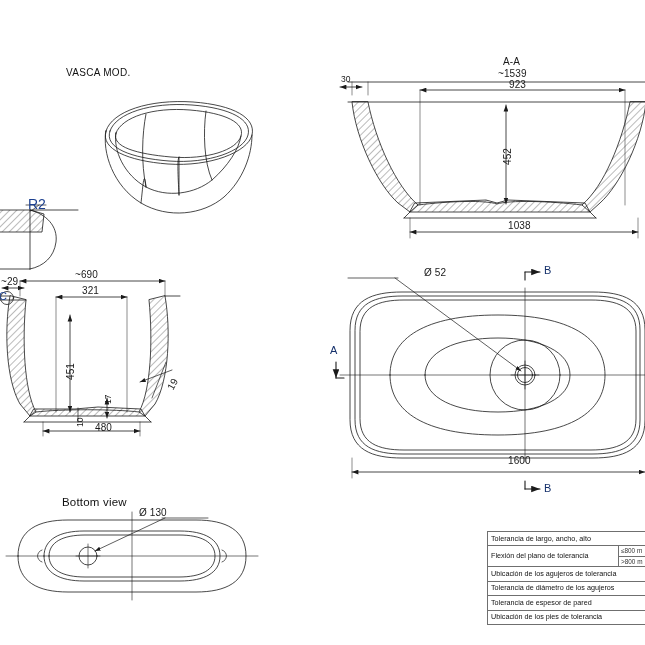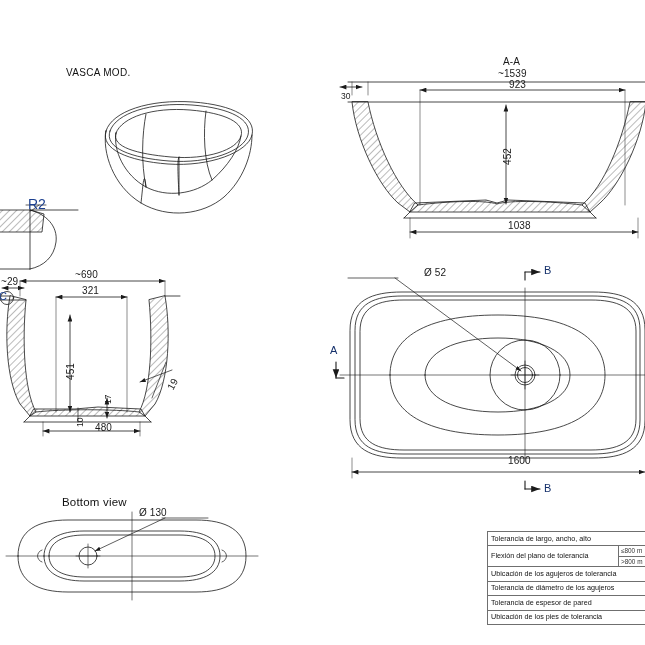--- a/index.html
+++ b/index.html
@@ -236,21 +236,21 @@
   <div class="txt title-small" style="left:66px;top:68px;">VASCA MOD.</div>
 
   <div class="txt dim-blue" style="left:28px;top:197px;">R2</div>
   <div class="txt mark" style="left:-1px;top:291px;">C</div>
 
   <div class="txt dim" style="left:503px;top:57px;">A-A</div>
   <div class="txt dim" style="left:498px;top:69px;">~1539</div>
   <div class="txt dim" style="left:509px;top:80px;">923</div>
   <div class="txt dim vert" style="left:503px;top:165px;transform:rotate(-90deg);">452</div>
   <div class="txt dim" style="left:508px;top:221px;">1038</div>
-  <div class="txt dim-sm" style="left:341px;top:92px;">30</div>
+  <div class="txt dim-sm" style="left:341px;top:75px;">30</div>
 
   <div class="txt dim" style="left:75px;top:270px;">~690</div>
   <div class="txt dim" style="left:1px;top:277px;">~29</div>
   <div class="txt dim" style="left:82px;top:286px;">321</div>
   <div class="txt dim vert" style="left:66px;top:380px;transform:rotate(-90deg);">451</div>
   <div class="txt dim-sm vert" style="left:104px;top:404px;transform:rotate(-90deg);">17</div>
   <div class="txt dim-sm vert" style="left:76px;top:427px;transform:rotate(-90deg);">10</div>
   <div class="txt dim" style="left:79px;top:423px;margin-left:16px;">480</div>
   <div class="txt dim" style="left:166px;top:387px;transform:rotate(-62deg);transform-origin:left top;">19</div>
 

